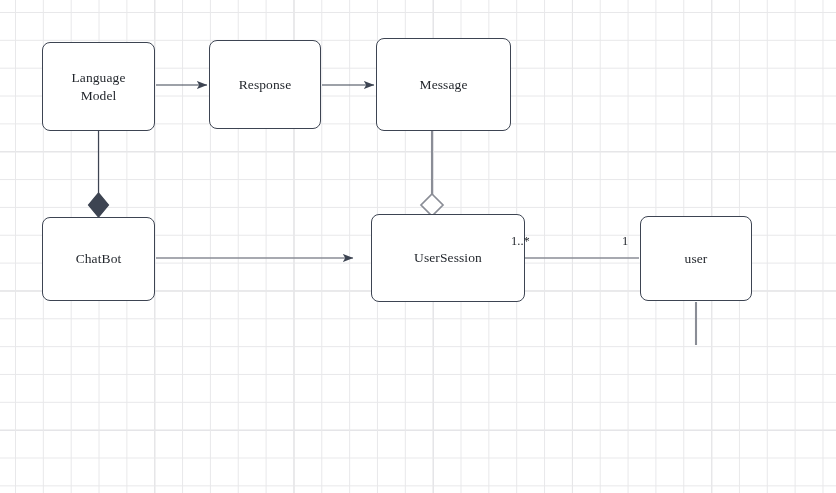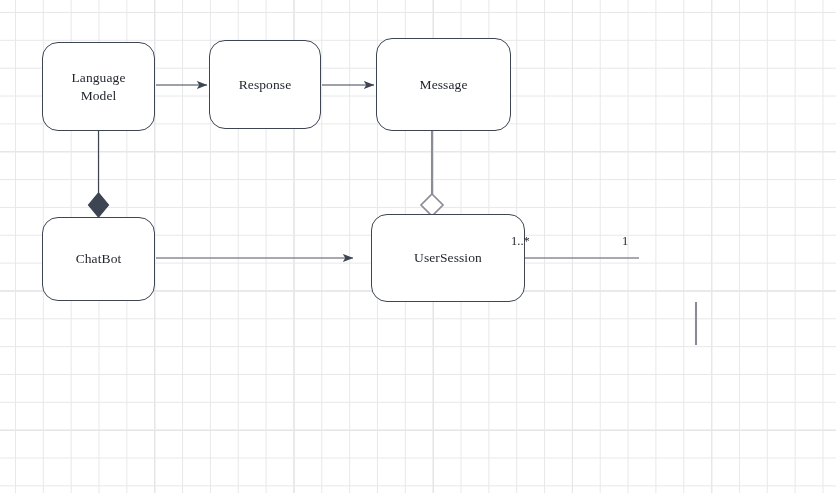--- a/index.html
+++ b/index.html
@@ -39,21 +39,21 @@
     top: 0;
     width: 836px;
     height: 493px;
     pointer-events: none;
   }
   .node {
     position: absolute;
     box-sizing: border-box;
     background: #ffffff;
     border: 1.6px solid #3d4452;
-    border-radius: 16px;
+    border-radius: 8px;
     display: flex;
     align-items: center;
     justify-content: center;
     text-align: center;
     color: #1f2329;
     font-size: 13.5px;
     line-height: 1.32;
     letter-spacing: 0.1px;
     white-space: pre-line;
   }
@@ -124,19 +124,22 @@
   </div>
 
   <div class="node" style="left:42px; top:217px; width:113px; height:84px;">
     <span>ChatBot</span>
   </div>
 
   <div class="node" style="left:371px; top:214px; width:154px; height:88px;">
     <span>UserSession</span>
   </div>
 
+  <div class="node" style="left:640px; top:216px; width:112px; height:85px;">
+    <span>user</span>
+  </div>
 
 
   <div class="mult-label" style="left:511px; top:234px;">1..*</div>
 
   <div class="mult-label" style="left:622px; top:234px;">1</div>
 
 </div>
 
 </body></html>

